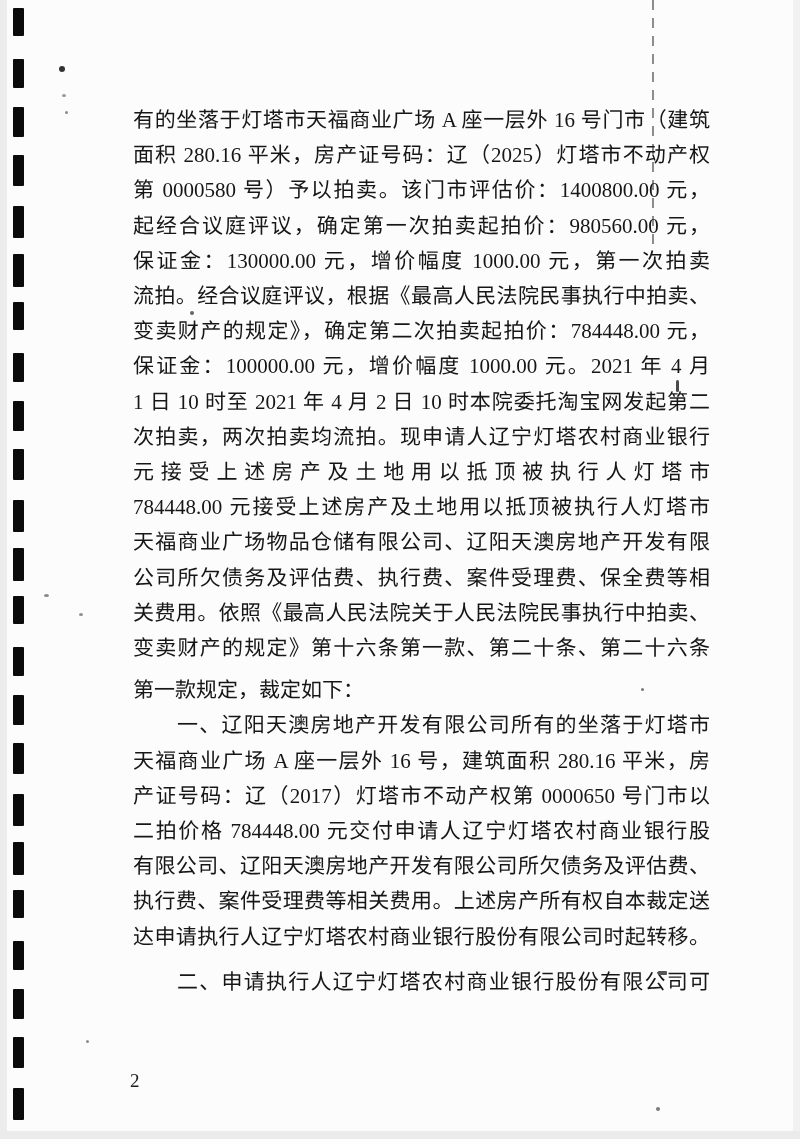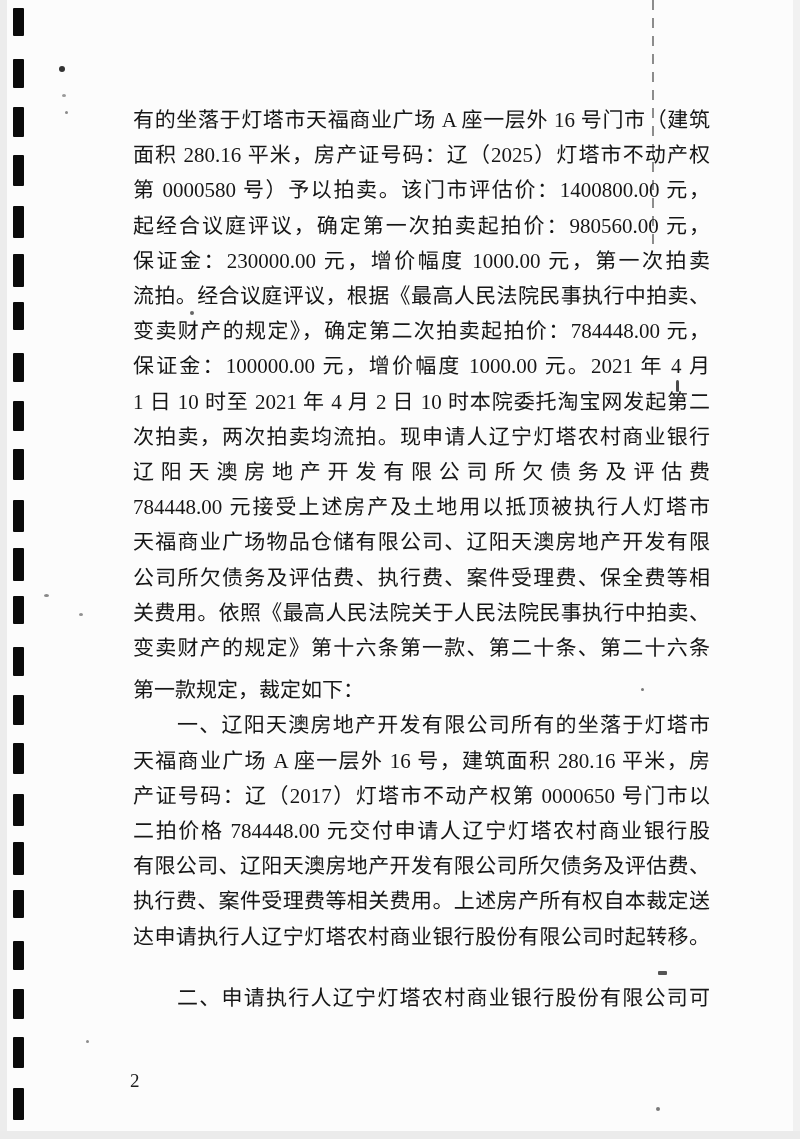--- a/index.html
+++ b/index.html
@@ -26,21 +26,21 @@
 
   
   .doc-text {
     position:absolute; left:133px; top:103px; width:577px;
     font-size:21px; line-height:35.2px; color:#161616;
     text-align:justify;
   }
   .line { text-align-last:justify; white-space:normal; }
   .line.para-end { text-align-last:left;margin-top:7px; }
   .line.indent { text-indent:44px; }
-  .line.gap-before { margin-top:26px; }
+  .line.gap-before { margin-top:10px; }
 
   .page-number {
     position:absolute; left:130px; top:1070px;
     font-size:19px; color:#1c1c1c;
   }
 
   .speck { position:absolute; background:#555; border-radius:50%; }
 </style>
 </head>
 <body>
@@ -76,27 +76,27 @@
       <div class="hole" style="top: 1088px; width: 11px; height: 32px;"></div>
     </div>
 
   <div class="fold-line"></div>
 
   <div class="doc-text" id="doc-lines">
       <div class="line">有的坐落于灯塔市天福商业广场 A 座一层外 16 号门市（建筑</div>
       <div class="line">面积 280.16 平米，房产证号码：辽（2025）灯塔市不动产权</div>
       <div class="line">第 0000580 号）予以拍卖。该门市评估价：1400800.00 元，</div>
       <div class="line">起经合议庭评议，确定第一次拍卖起拍价：980560.00 元，</div>
-      <div class="line">保证金：230000.00 元，增价幅度 1000.00 元，第一次拍卖</div>
+      <div class="line">保证金：130000.00 元，增价幅度 1000.00 元，第一次拍卖</div>
       <div class="line">流拍。经合议庭评议，根据《最高人民法院民事执行中拍卖、</div>
       <div class="line">变卖财产的规定》，确定第二次拍卖起拍价：784448.00 元，</div>
       <div class="line">保证金：100000.00 元，增价幅度 1000.00 元。2021 年 4 月</div>
       <div class="line">1 日 10 时至 2021 年 4 月 2 日 10 时本院委托淘宝网发起第二</div>
       <div class="line">次拍卖，两次拍卖均流拍。现申请人辽宁灯塔农村商业银行</div>
-      <div class="line">辽阳天澳房地产开发有限公司所欠债务及评估费</div>
+      <div class="line">元接受上述房产及土地用以抵顶被执行人灯塔市</div>
       <div class="line">784448.00 元接受上述房产及土地用以抵顶被执行人灯塔市</div>
       <div class="line">天福商业广场物品仓储有限公司、辽阳天澳房地产开发有限</div>
       <div class="line">公司所欠债务及评估费、执行费、案件受理费、保全费等相</div>
       <div class="line">关费用。依照《最高人民法院关于人民法院民事执行中拍卖、</div>
       <div class="line">变卖财产的规定》第十六条第一款、第二十条、第二十六条</div>
       <div class="line para-end">第一款规定，裁定如下：</div>
       <div class="line indent">一、辽阳天澳房地产开发有限公司所有的坐落于灯塔市</div>
       <div class="line">天福商业广场 A 座一层外 16 号，建筑面积 280.16 平米，房</div>
       <div class="line">产证号码：辽（2017）灯塔市不动产权第 0000650 号门市以</div>
       <div class="line">二拍价格 784448.00 元交付申请人辽宁灯塔农村商业银行股</div>

